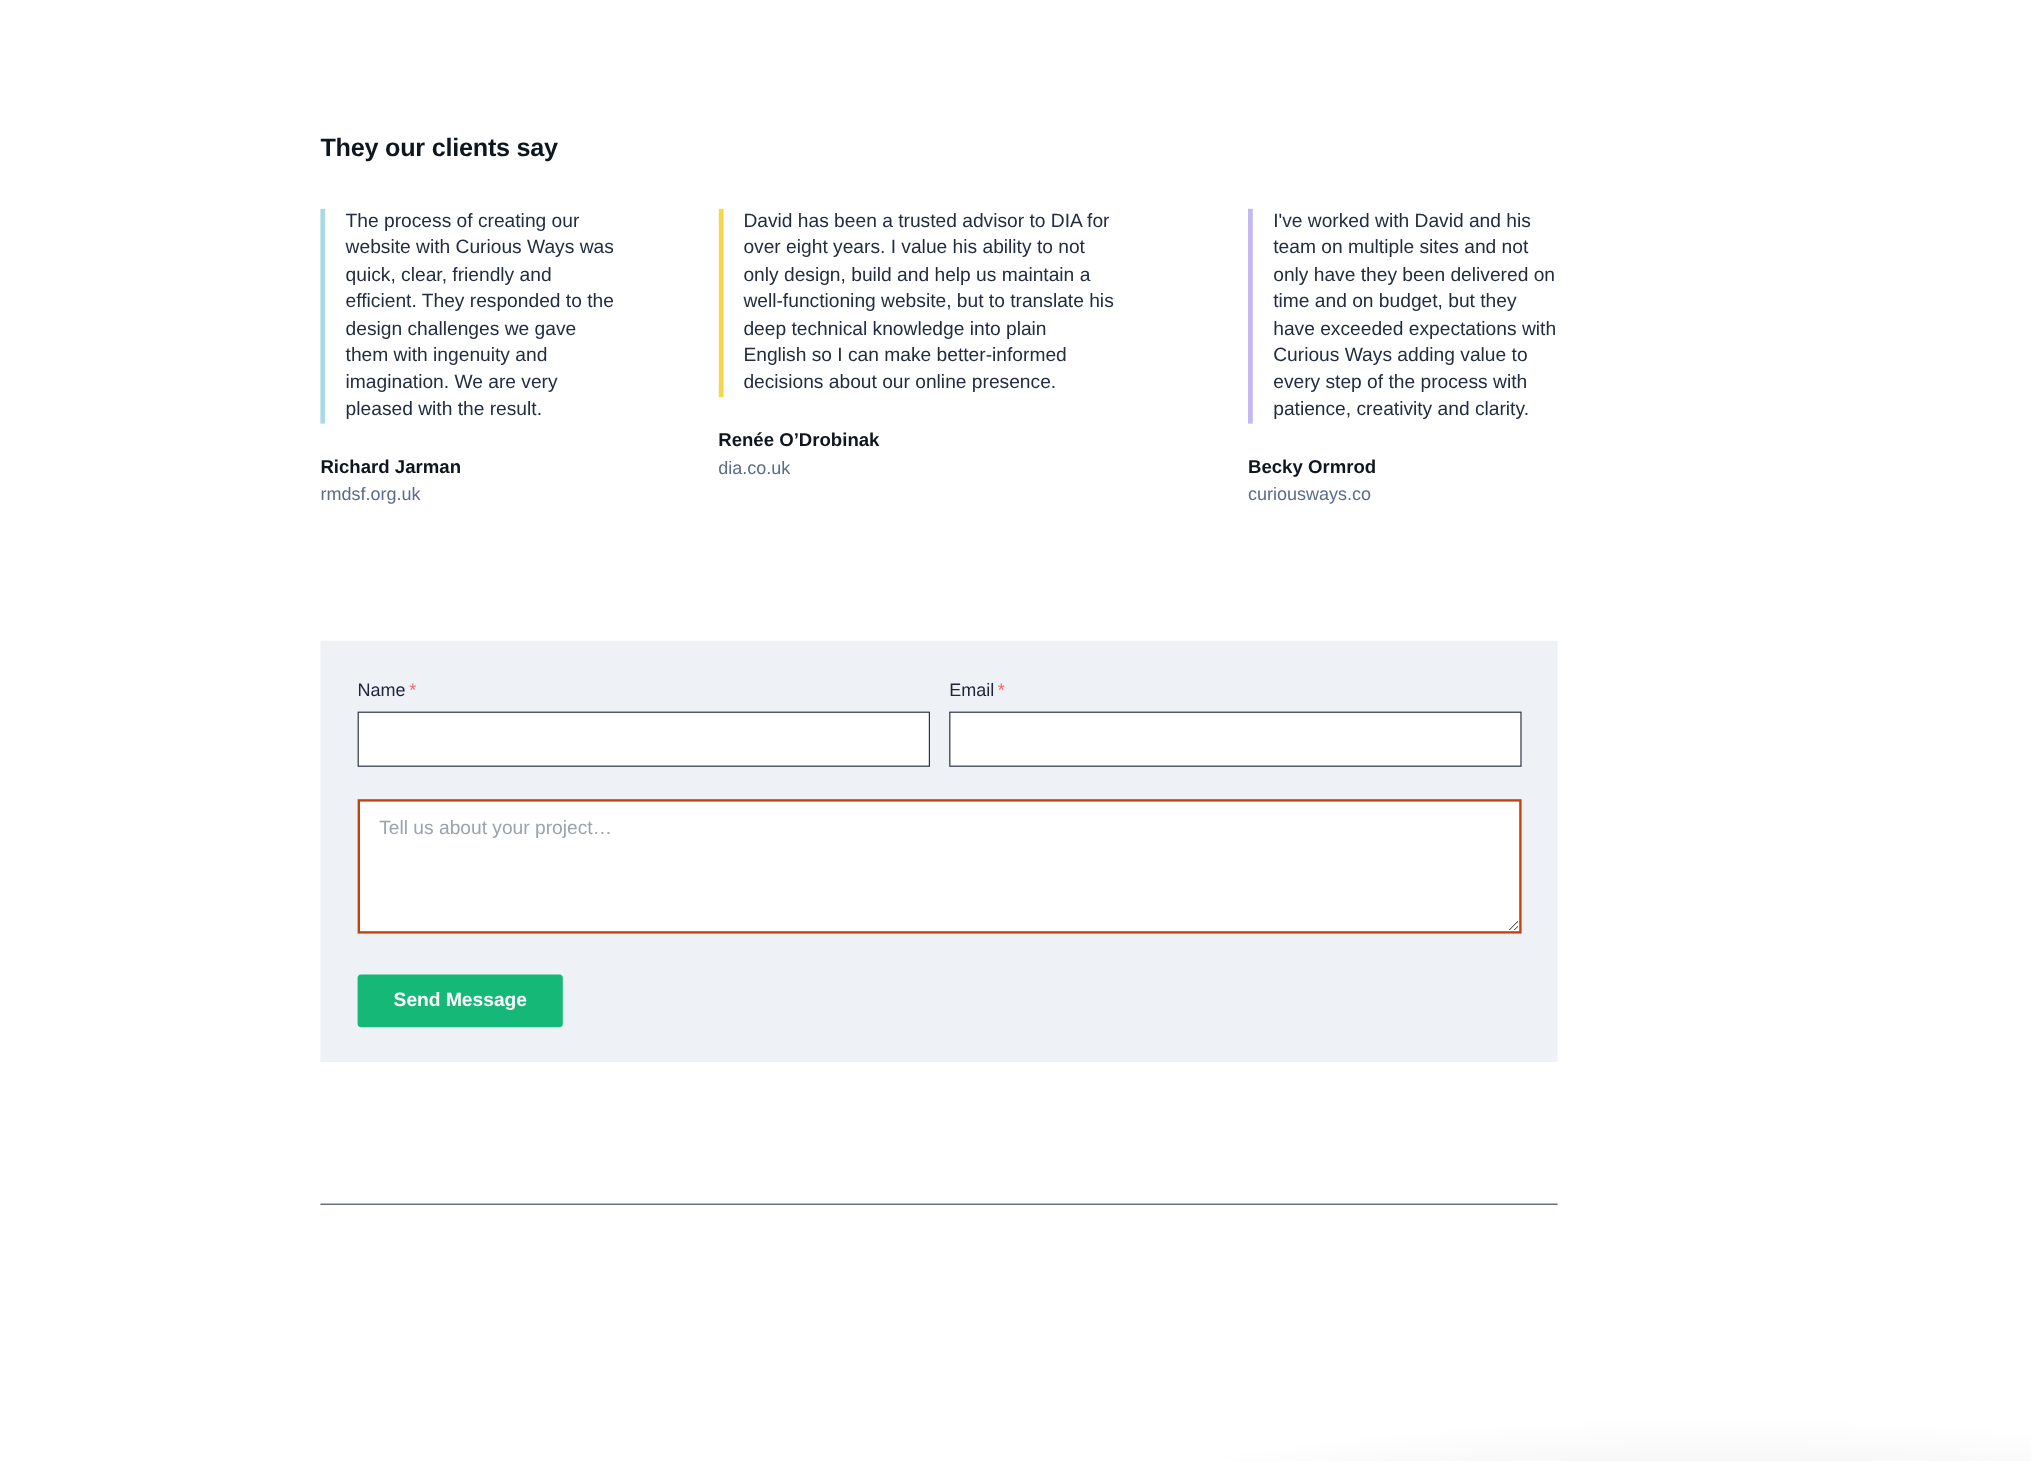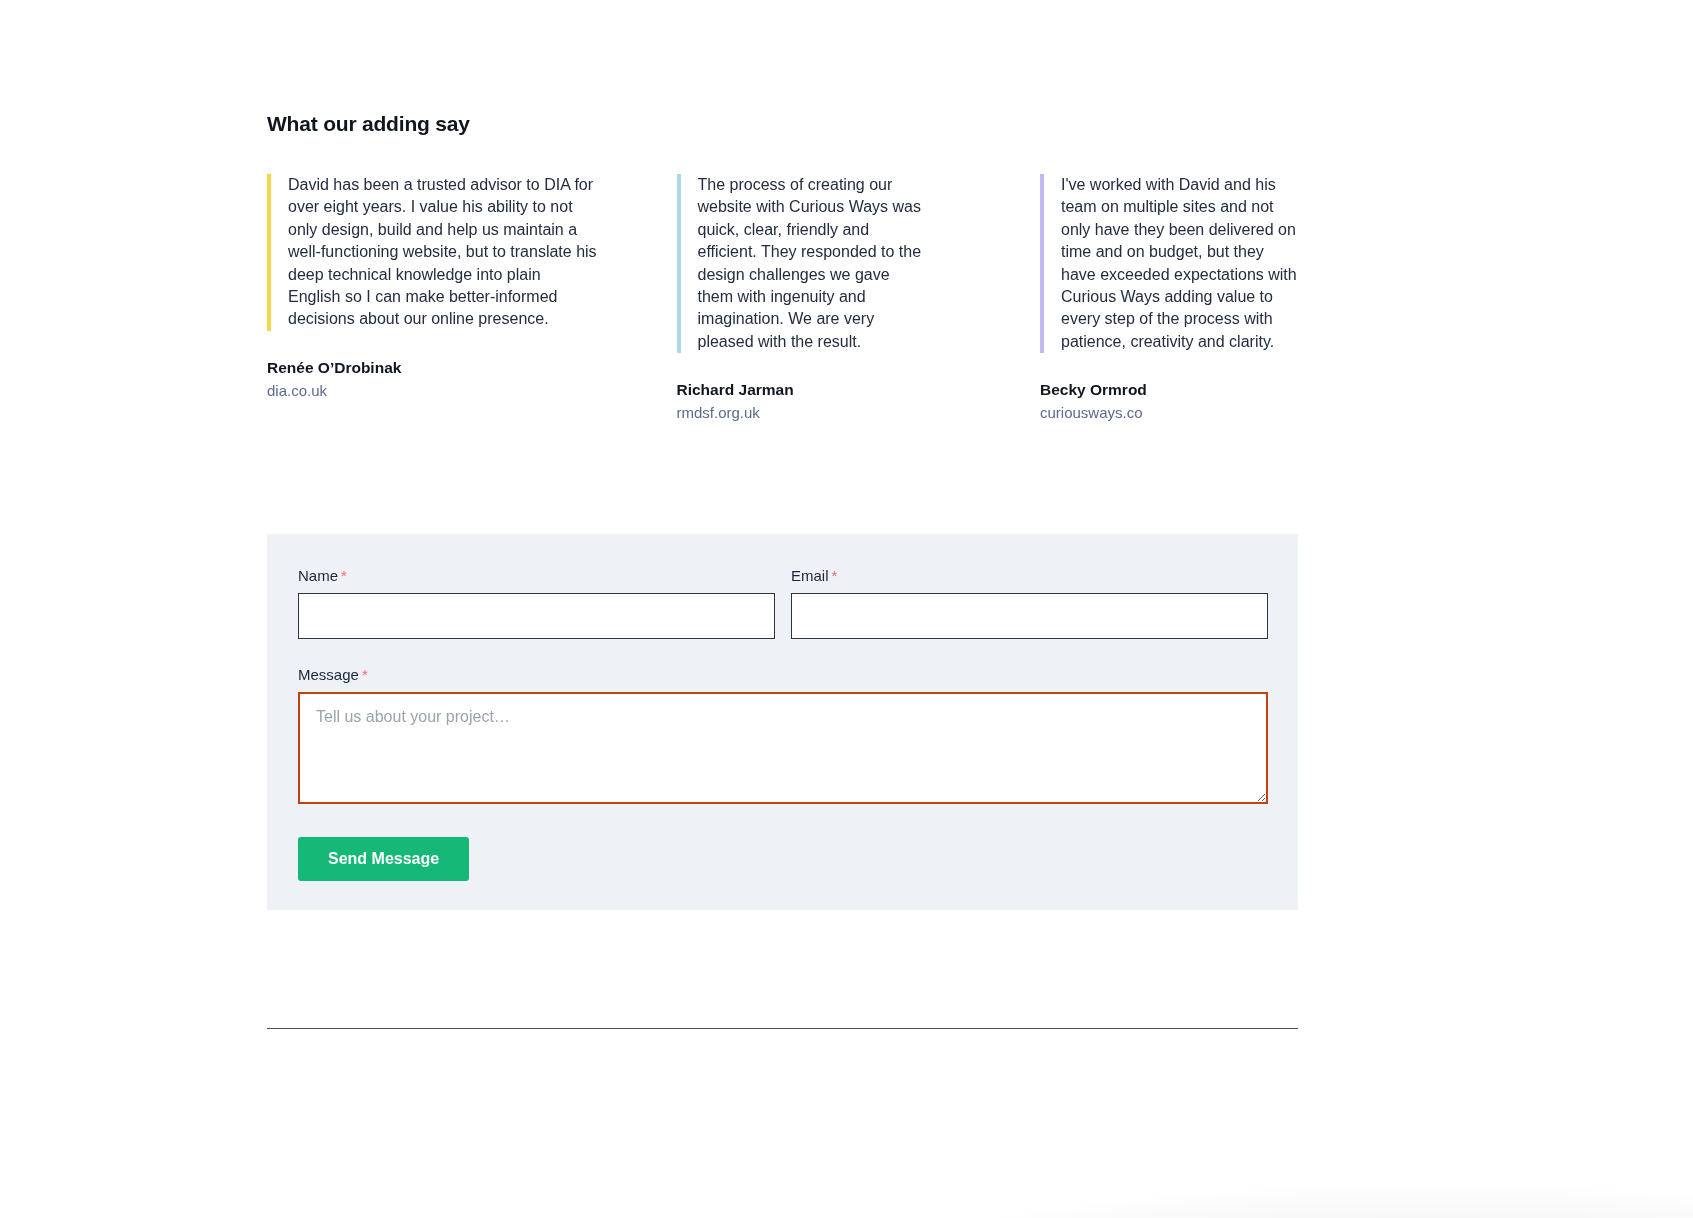--- a/index.html
+++ b/index.html
@@ -188,34 +188,34 @@
        rgba(58, 64, 75, 0.06) 45%,
        rgba(58, 64, 75, 0) 70%);
   }
 </style>
 </head>
 <body>
 
 <div class="viewport">
 
   <section class="container testimonials">
-    <h2>What our adding say</h2>
+    <h2>They our clients say</h2>
 
     <div class="testimonial-grid">
+
+      <div class="testimonial-card c2">
+        <blockquote class="testimonial-quote" style="border-left-color: rgb(169, 217, 226);">The process of creating our website with Curious Ways was quick, clear, friendly and efficient. They responded to the design challenges we gave them with ingenuity and imagination. We are very pleased with the result.</blockquote>
+        <div class="testimonial-author">Richard Jarman</div>
+        <a class="site-link">rmdsf.org.uk</a>
+      </div>
 
       <div class="testimonial-card c1">
         <blockquote class="testimonial-quote" style="border-left-color: rgb(248, 214, 73);">David has been a trusted advisor to DIA for over eight years. I value his ability to not only design, build and help us maintain a well-functioning website, but to translate his deep technical knowledge into plain English so I can make better-informed decisions about our online presence.</blockquote>
         <div class="testimonial-author">Renée O’Drobinak</div>
         <a class="site-link">dia.co.uk</a>
-      </div>
-
-      <div class="testimonial-card c2">
-        <blockquote class="testimonial-quote" style="border-left-color: rgb(169, 217, 226);">The process of creating our website with Curious Ways was quick, clear, friendly and efficient. They responded to the design challenges we gave them with ingenuity and imagination. We are very pleased with the result.</blockquote>
-        <div class="testimonial-author">Richard Jarman</div>
-        <a class="site-link">rmdsf.org.uk</a>
       </div>
 
       <div class="testimonial-card c3">
         <blockquote class="testimonial-quote" style="border-left-color: rgb(196, 184, 243);">I've worked with David and his team on multiple sites and not only have they been delivered on time and on budget, but they have exceeded expectations with Curious Ways adding value to every step of the process with patience, creativity and clarity.</blockquote>
         <div class="testimonial-author">Becky Ormrod</div>
         <a class="site-link">curiousways.co</a>
       </div>
 
     </div>
   </section>
@@ -229,21 +229,20 @@
           <label class="field-label"><span>Name</span><span class="req" style="color: rgb(245, 106, 106);">*</span></label>
           <input class="text-input" type="text" value="" style="">
         </div>
         <div>
           <label class="field-label"><span>Email</span><span class="req" style="color: rgb(245, 106, 106);">*</span></label>
           <input class="text-input" type="text" value="" style="">
         </div>
       </div>
 
       <div class="message-block">
-        <label class="field-label"><span>Message</span><span class="req" style="color: rgb(245, 106, 106);">*</span></label>
         <textarea class="message-area" placeholder="Tell us about your project…" style=""></textarea>
       </div>
 
       <button class="submit-btn" type="submit" style="background: rgb(22, 184, 120); text-align: right;">Send Message</button>
     </form>
 
   </section>
 
   <footer class="container footer">
     <hr class="footer-divider">

